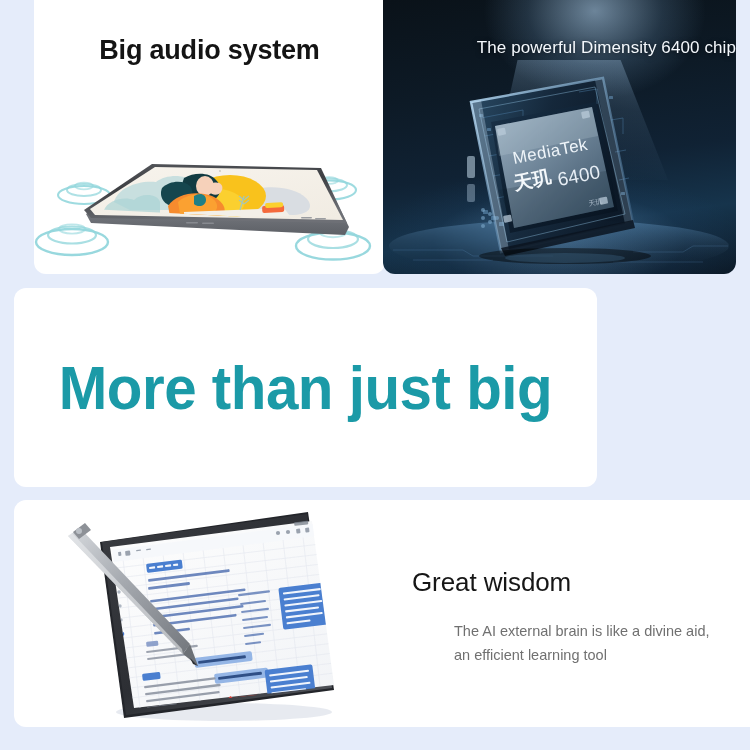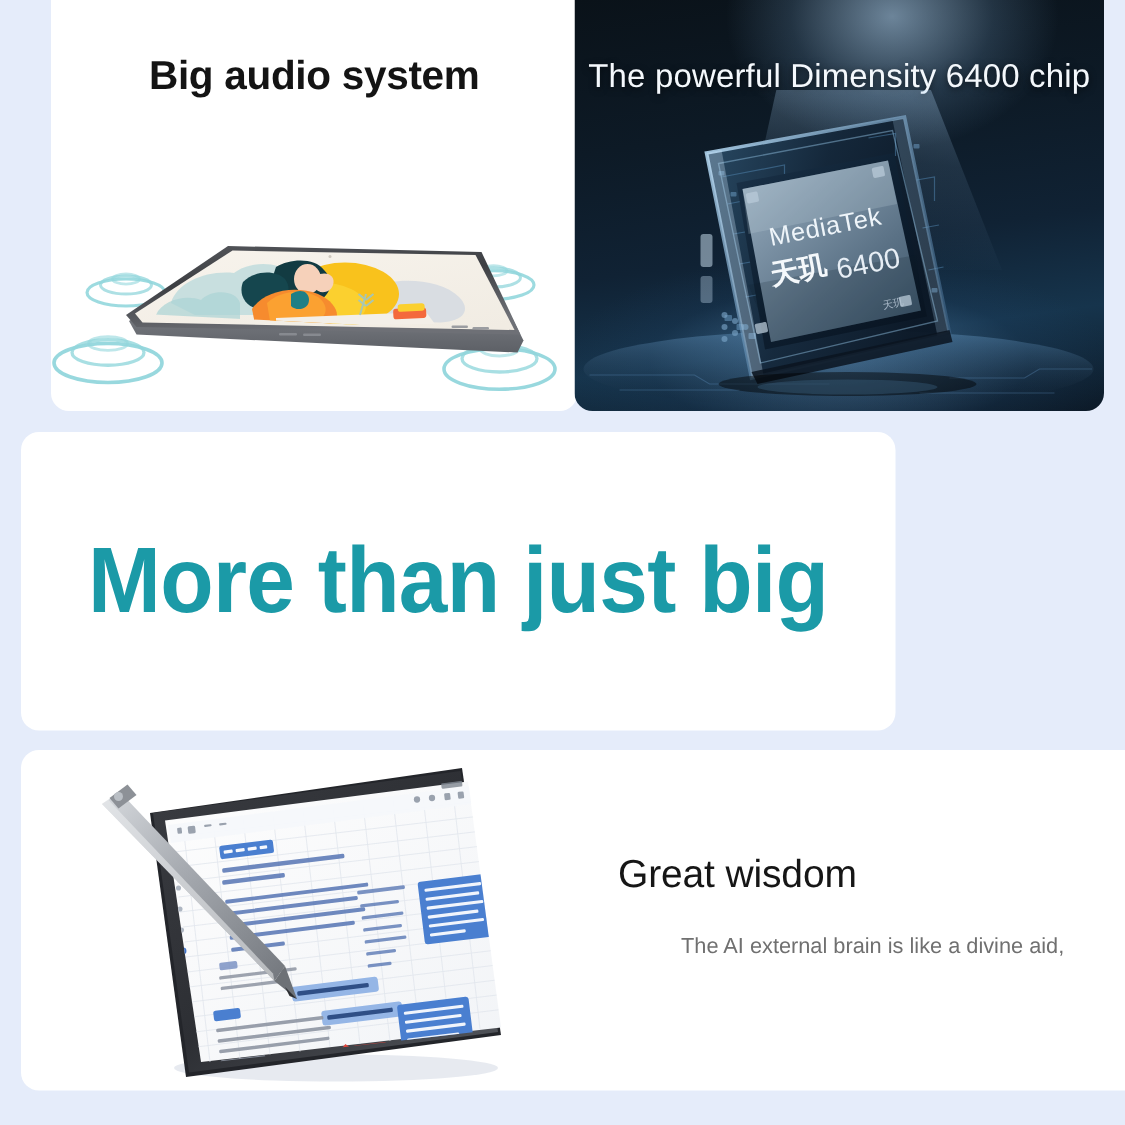--- a/index.html
+++ b/index.html
@@ -77,22 +77,22 @@
     border-radius: 0 0 12px 12px;
     background:
       radial-gradient(ellipse 150px 120px at 60% 4%, rgba(188,224,255,0.55) 0%, rgba(140,190,235,0.18) 45%, rgba(0,0,0,0) 74%),
       radial-gradient(ellipse 230px 90px at 50% 88%, rgba(120,175,225,0.42) 0%, rgba(40,80,125,0.12) 55%, rgba(0,0,0,0) 80%),
       linear-gradient(172deg, #0a1219 0%, #0d1a26 32%, #102234 58%, #16344c 78%, #0c1a28 100%);
   }
   #chip-panel .chip-title {
     position: absolute;
     left: 0; right: 0;
     top: 38px;
-    text-align: center;
-    font-size: 22px;
+    text-align: right;
+    font-size: 17px;
     color: #f4f8fc;
     letter-spacing: 0.1px;
     text-shadow: 0 1px 5px rgba(0,0,0,0.6);
   }
   .chip-art {
     position: absolute;
     left: 0; top: 60px;
     width: 353px; height: 214px;
   }
 
@@ -558,17 +558,18 @@
 
         <polygon points="11,26 23,17 29,24 17,33" fill="#8d9197"></polygon>
         <circle cx="17" cy="25" r="3" fill="#babfc5"></circle>
       </g>
     </svg>
 
     <div class="wisdom-text">
       <div class="w-title">Great wisdom</div>
       <div class="w-sub">
         <div>The AI external brain is like a divine aid,</div>
+        <div>an efficient learning tool</div>
       </div>
     </div>
   </div>
 
 </div>
 
 </body></html>

